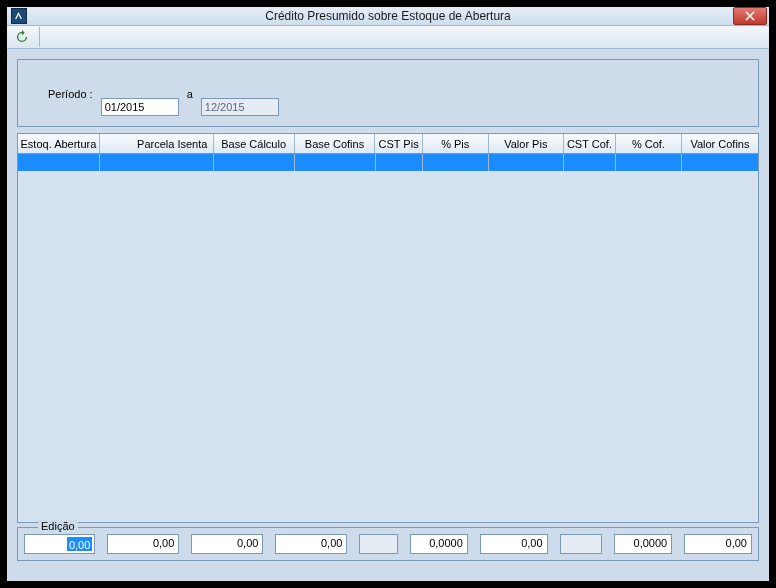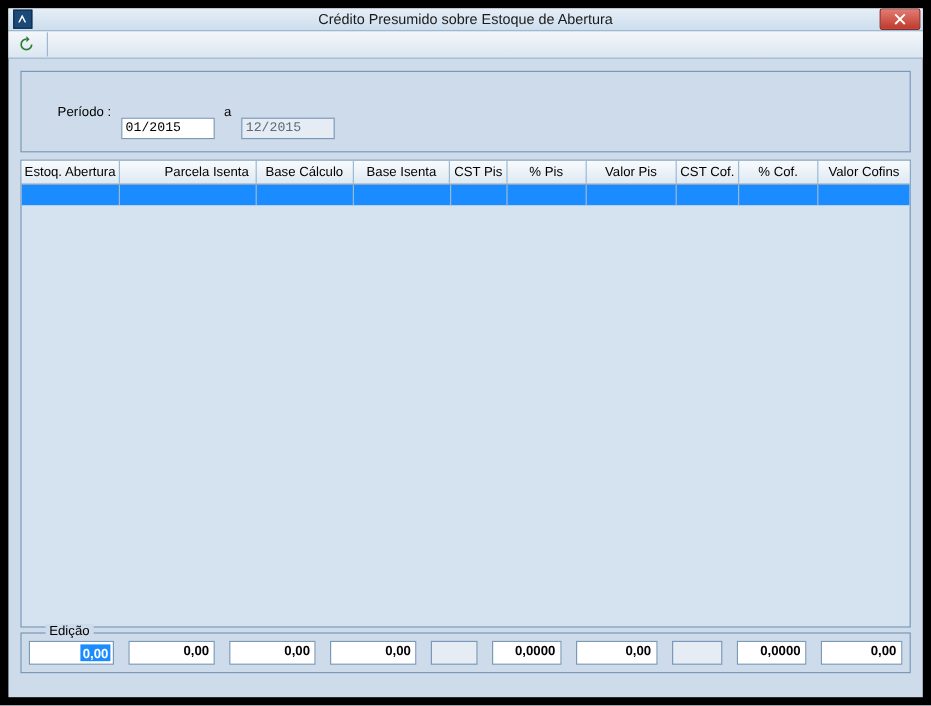--- a/index.html
+++ b/index.html
@@ -99,21 +99,21 @@
     display: flex; align-items: center;
     gap: 8px;
     background: #cddbea;
   }
   .period-label { font-size: 11px; }
   .period-input {
     width: 78px; height: 18px;
     border: 1px solid #7a99b8;
     font-size: 11px;
     padding: 1px 3px;
-    font-family: Liberation Mono, monospace;
+    font-family: Liberation Sans, sans-serif;
     margin-top: 26px;
   }
   .period-input.start { background: #fff; color: #000; }
   .period-input.end   { background: #e6ecf3; color: #5b6b7a; }
 
   
   .grid-box {
     margin: 0 10px;
     border: 1px solid #7a99b8;
     background: #d5e3f0;
@@ -169,21 +169,20 @@
   .edit-fieldset .legend {
     position: absolute;
     top: -8px; left: 20px;
     background: #cddbea;
     padding: 0 3px;
     font-size: 11px;
   }
   .edit-row {
     display: flex;
     gap: 12px;
-    font-weight: bold;
   }
   .edit-cell {
     height: 20px;
     border: 1px solid #7a99b8;
     background: #fff;
     font-size: 11px;
     text-align: right;
     padding: 2px 4px 0 0;
     font-family: inherit;
   }
@@ -274,21 +273,21 @@
       <input class="period-input start" value="01/2015" style="">
       <span>a</span>
       <input class="period-input end" readonly="" value="12/2015" style="">
     </div>
 
     <div class="grid-box">
       <div class="grid-header">
         <div class="col w0">Estoq. Abertura</div>
         <div class="col w1">Parcela Isenta</div>
         <div class="col w2">Base Cálculo</div>
-        <div class="col w3">Base Isenta</div>
+        <div class="col w3">Base Cofins</div>
         <div class="col w4">CST Pis</div>
         <div class="col w5">% Pis</div>
         <div class="col w6">Valor Pis</div>
         <div class="col w7">CST Cof.</div>
         <div class="col w8">% Cof.</div>
         <div class="col w9">Valor Cofins</div>
       </div>
       <div class="grid-body">
         <div class="grid-row selected">
           <div class="cell w0"></div>

